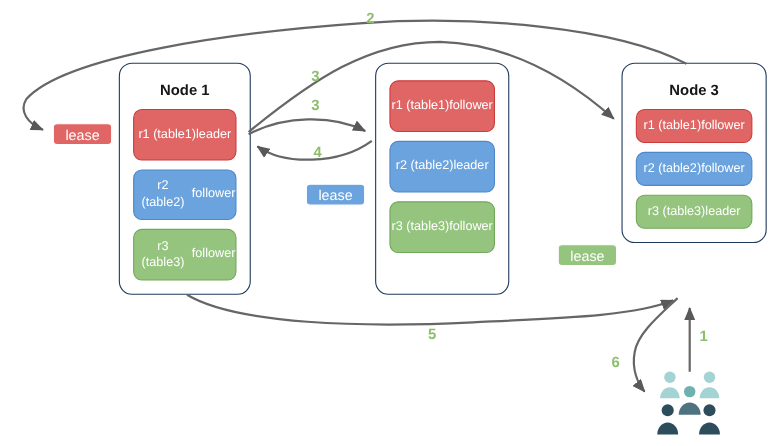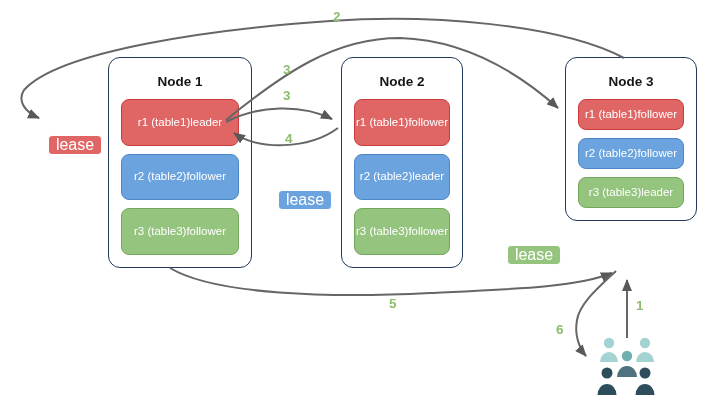--- a/index.html
+++ b/index.html
@@ -30,50 +30,49 @@
   }
   .replica:last-child{margin-bottom:0;}
   .c-red{background:var(--red,#e06666);border-color:var(--red_border,#cc3b3b);}
   .c-blue{background:var(--blue,#6aa3de);border-color:var(--blue_border,#4d87c7);align-items:center;}
   .c-green{background:var(--green,#94c47e);border-color:var(--green_border,#72a859);}
 
   .lease{
     position:absolute;box-sizing:border-box;z-index:2;
     width:54px;height:20px;border-radius:4px;border:1px solid;
     display:flex;align-items:center;justify-content:center;
-    color:#ffffff;font-size:16px;margin-top:23px;
+    color:#ffffff;font-size:13px;
   }
   .num{
     position:absolute;z-index:6;
     font-size:13.5px;font-weight:bold;color:var(--number,#8cbe6c);
   }
 </style>
 </head>
 <body>
 
 <div class="canvas">
 
-  <div class="node" style="left:108px;top:57px;width:144px;height:211px;">
+  <div class="node" style="left:108px;top:57px;width:120px;height:211px;">
     <div class="node-title">Node 1</div>
     <div class="replica c-red">
       <span>r1 (table1)</span>
       <span>leader</span>
     </div>
     <div class="replica c-blue">
       <span>r2 (table2)</span>
       <span>follower</span>
     </div>
     <div class="replica c-green">
       <span>r3 (table3)</span>
       <span>follower</span>
     </div>
   </div>
 
   <div class="node" style="left:341px;top:57px;width:122px;height:211px;">
-    <div class="node-title">Node 2</div>
     <div class="replica c-red">
       <span>r1 (table1)</span>
       <span>follower</span>
     </div>
     <div class="replica c-blue">
       <span>r2 (table2)</span>
       <span>leader</span>
     </div>
     <div class="replica c-green">
       <span>r3 (table3)</span>

